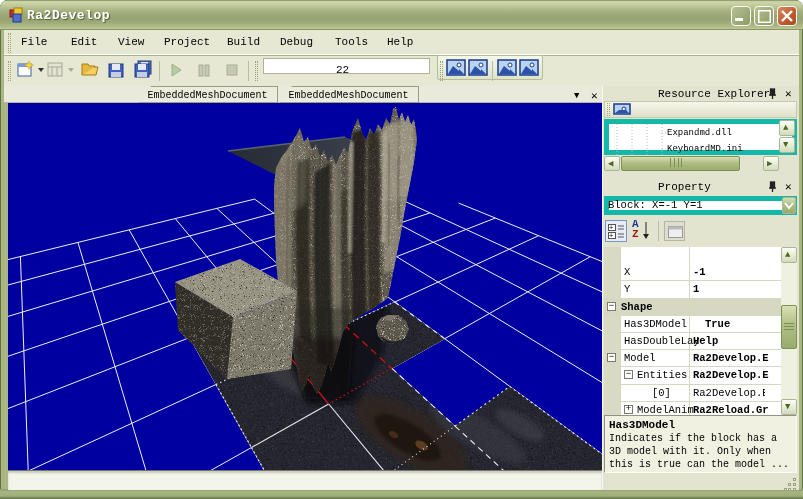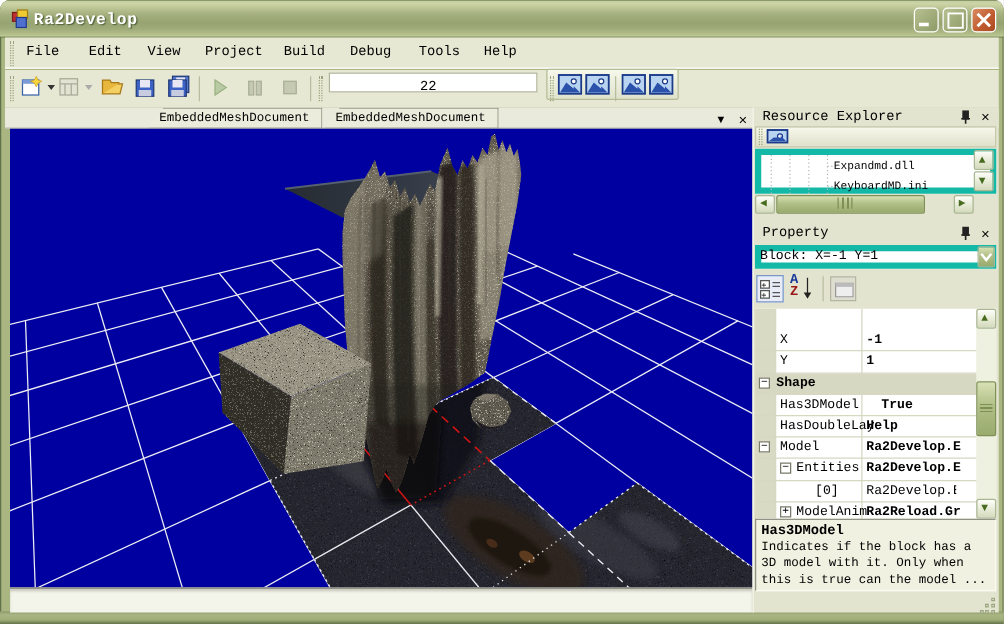--- a/index.html
+++ b/index.html
@@ -19,27 +19,27 @@
 #toolbar{left:4px;top:56px;width:795px;height:30px;background:#e7e8d3;}
 .grip{width:3px;border-left:1px dotted #9aa57e;border-right:1px dotted #9aa57e;height:20px;top:5px;}
 .tsep{width:1px;height:20px;top:5px;background:#b9bda0;}
 #numbox{left:263px;top:58px;width:167px;height:16px;background:#fff;border:1px solid #b0b497;font-size:11px;}
 #numbox span{position:absolute;left:72px;top:5px;}
 
 #tabstrip{left:4px;top:86px;width:795px;height:17px;background:#e9eadb;border-bottom:1px solid #b7b7a8;}
 .tab{top:0;height:17px;font-size:10px;}
 .tab .lbl{position:absolute;top:3px;width:100%;text-align:center;}
 #tab1{left:13px;width:100px;background:#fff;clip-path:polygon(14px 0,100% 0,100% 100%,0 100%);font-weight:bold;}
-.tabi{background:#ececdd;border:1px solid #9b9b88;border-left:none;clip-path:polygon(13px 0,100% 0,100% 100%,0 100%);}
+.tabi{background:#ececdd;border:1px solid #9b9b88;border-left:none;clip-path:polygon(13px 0,100% 0,100% 100%,0 100%);margin-left:20px;}
 
 #vp{left:8px;top:103px;width:594px;height:367px;background:#0000a0;overflow:hidden;}
 #vpbottom{left:8px;top:470px;width:594px;height:20px;background:#f3f4ea;border-top:1px solid #75756a;box-shadow:inset 0 2px 2px #cacabe;}
 
 #rpanel{left:602px;top:86px;width:197px;height:404px;background:#e3e4cf;border-left:1px solid #f6f7ee;}
-.ptitle{font-size:11px;color:#000;}
+.ptitle{font-size:11px;color:#000;margin-left:48px;}
 .box{background:#fff;border:5px solid #14b8a6;}
 .sbtn{background:linear-gradient(#fdfefa,#e8ecd8 50%,#d4dabc);border:1px solid #aab795;border-radius:2px;}
 .arrow{position:absolute;font-size:9px;color:#486b1f;font-weight:bold;}
 .thumb{background:linear-gradient(#d8e0b4,#b0bf86 45%,#9aab6e);border:1px solid #7f9055;border-radius:2px;}
 
 .prow{position:absolute;left:0;width:100%;}
 .pg-name{position:absolute;font-size:10.5px;top:2px;}
 .pg-val{position:absolute;font-size:10.5px;top:2px;font-weight:bold;}
 .expander{position:absolute;width:9px;height:9px;border:1px solid #7a7a6a;background:#fff;font-size:9px;line-height:7px;text-align:center;top:3px;}
 #helpbox{left:604px;top:415px;width:193px;height:58px;background:#f0f1e1;border:1px solid #929284;border-bottom-color:#fbfbf4;border-right-color:#fbfbf4;}

